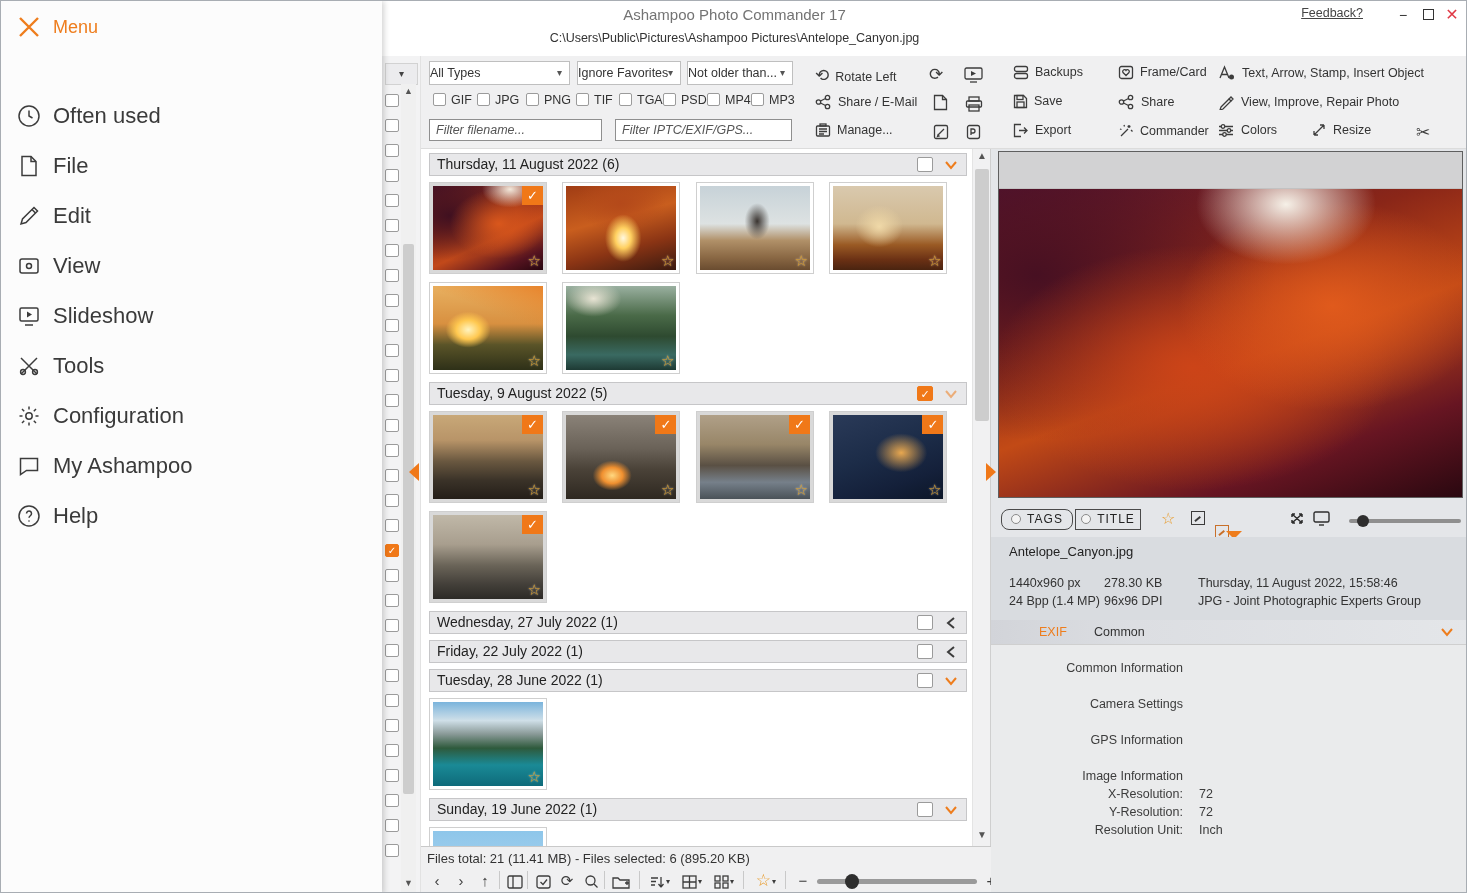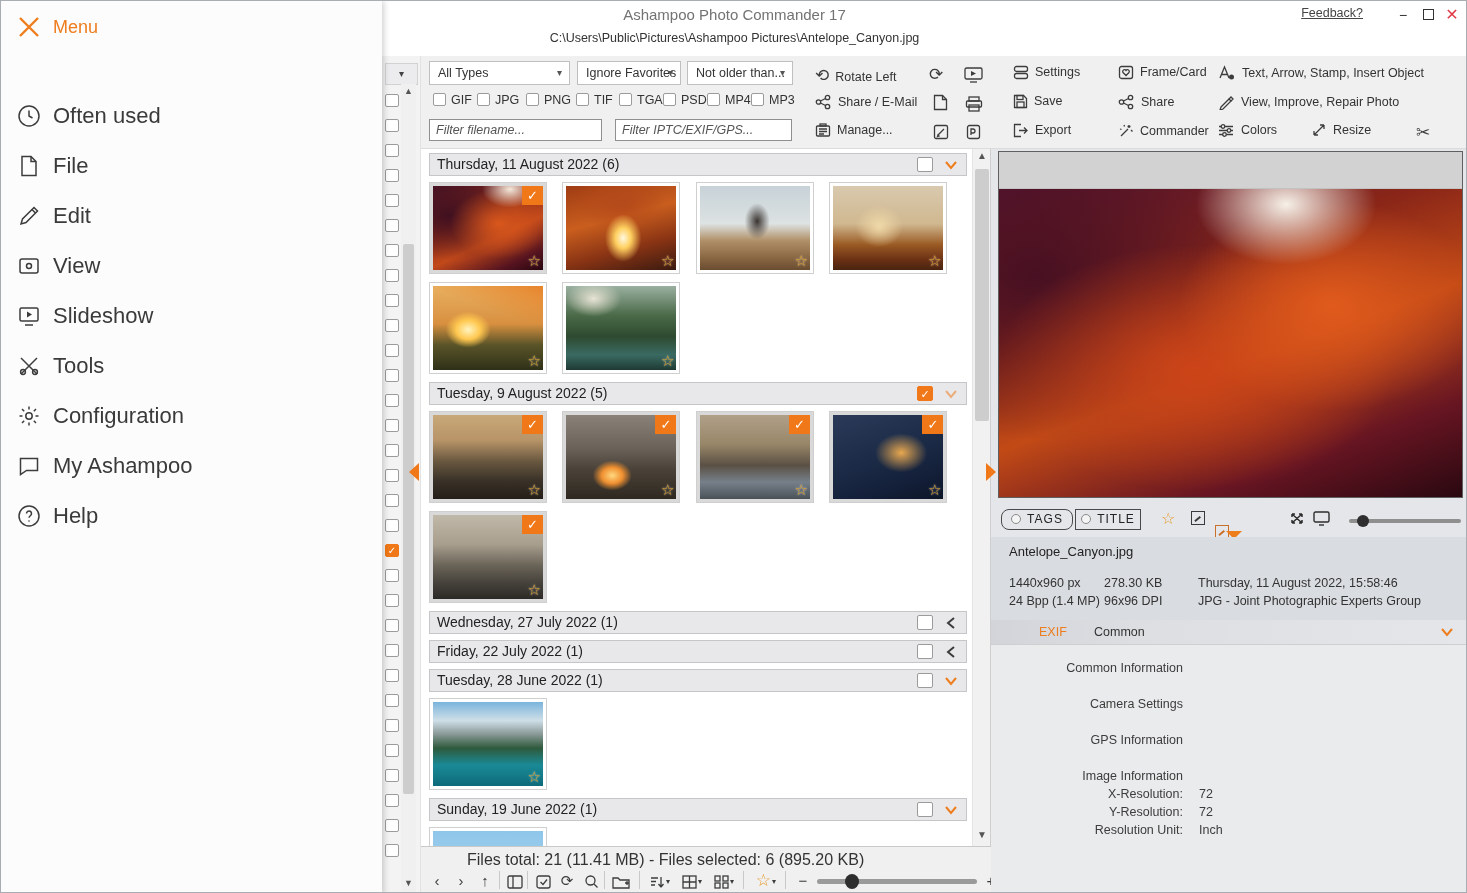--- a/index.html
+++ b/index.html
@@ -35,21 +35,21 @@
   .strip-box.checked { background:#f07818; border-color:#f07818; color:#fff; font-size:10px; line-height:12px; text-align:center; }
   .strip-scroll { position:absolute; left:19px; top:28px; width:15px; height:810px; background:#f0f0f0; }
   .strip-scroll .arr { position:absolute; left:0; width:15px; height:14px; text-align:center; font-size:9px; color:#555; cursor:pointer; }
   .strip-thumb { position:absolute; left:2px; top:160px; width:11px; height:550px; background:#cdcdcd; border-radius:2px; cursor:pointer; }
   .handle { position:absolute; width:0; height:0; cursor:pointer; z-index:15; }
   .handle-left { left:408px; top:462px; border-top:9px solid transparent; border-bottom:9px solid transparent; border-right:10px solid #f07818; }
   .handle-right { left:985px; top:462px; border-top:9px solid transparent; border-bottom:9px solid transparent; border-left:10px solid #f07818; }
 
   
   .toolbar { position:absolute; left:420px; top:55px; width:1047px; height:93px; background:#f0f0f1; border-bottom:1px solid #dcdcdc; }
-  .dd { position:absolute; height:24px; background:#fff; border:1px solid #bfbfbf; font-size:12.5px; color:#333; line-height:22px; padding-left:8px; cursor:pointer; }
+  .dd { position:absolute; height:24px; background:#fff; border:1px solid #bfbfbf; font-size:12.5px; color:#333; line-height:22px; cursor:pointer; }
   .dd .caret { position:absolute; right:7px; top:0; font-size:10px; color:#555; }
   .fchk { position:absolute; font-size:12.5px; color:#333; cursor:pointer; }
   .fchk .box { display:inline-block; width:13px; height:13px; border:1px solid #9b9b9b; background:#fff; border-radius:2px; vertical-align:-2px; margin-right:5px; }
   .tinput { position:absolute; height:22px; border:1px solid #8f8f8f; background:#fff; font-size:12.5px; padding:0 6px; font-family:"Liberation Sans", sans-serif; }
   .tinput::placeholder { font-style:italic; color:#555; }
   .tbtn { position:absolute; font-size:12.5px; color:#333; cursor:pointer; white-space:nowrap; }
   .tbtn svg, .ticon svg { stroke:#3c3c3c; fill:none; stroke-width:1.3; vertical-align:-4px; }
   .tbtn .lbl { margin-left:6px; }
   .ticon { position:absolute; cursor:pointer; }
   .uico { font-size:17px; color:#3c3c3c; }
@@ -85,21 +85,21 @@
   .ph-sky { background: linear-gradient(180deg, #8ec6ea 0%, #bcdcf0 100%); }
   .preview-img { background: radial-gradient(ellipse 150px 100px at 62% 5%, #f6f1e8 0%, rgba(246,241,232,0) 60%), radial-gradient(ellipse 220px 150px at 72% 38%, #e05a1c 0%, rgba(224,90,28,0) 70%), radial-gradient(ellipse 280px 170px at 42% 58%, #cc4418 0%, rgba(204,68,24,0) 72%), radial-gradient(ellipse 320px 220px at 8% 28%, #471022 0%, rgba(71,16,34,0) 75%), linear-gradient(160deg, #561430 0%, #8a2618 32%, #c24a16 55%, #671522 80%, #2a0810 100%); }
 
   
   .gscroll { position:absolute; left:971px; top:148px; width:19px; height:697px; background:#f1f1f2; border-left:1px solid #e4e4e4; border-right:1px solid #cfcfcf; }
   .gscroll .arr { position:absolute; left:0; width:18px; height:16px; text-align:center; font-size:10px; color:#555; cursor:pointer; }
   .gthumb { position:absolute; left:2px; top:20px; width:14px; height:252px; background:#cdcdcd; border-radius:2px; cursor:pointer; }
 
   
   .statusbar { position:absolute; left:420px; top:845px; width:570px; height:48px; background:#f0f0f1; border-top:1px solid #c9c9c9; }
-  .status-text { position:absolute; left:6px; top:4px; font-size:16px; color:#333;margin-left:40px; }
+  .status-text { position:absolute; left:6px; top:4px; font-size:13px; color:#333; }
   .sico { position:absolute; top:23px; width:20px; height:22px; text-align:center; cursor:pointer; color:#3c3c3c; font-size:15px; line-height:22px; }
   .sico svg { stroke:#3c3c3c; fill:none; stroke-width:1.3; vertical-align:-3px; }
   .ssep { position:absolute; top:24px; width:1px; height:18px; background:#c9c9c9; }
   .scaret { font-size:8px; color:#3c3c3c; margin-left:1px; vertical-align:2px; }
   .zoom-track { position:absolute; top:32px; height:5px; background:#9a9a9a; border-radius:3px; cursor:pointer; }
   .zoom-thumb { position:absolute; top:-5px; width:14px; height:15px; background:#2e2e2e; border-radius:50%; cursor:pointer; }
 
   
   .rpanel { position:absolute; left:990px; top:148px; width:477px; height:745px; background:#e4e6e9; }
   .pframe { position:absolute; left:7px; top:2px; width:465px; height:347px; border:1px solid #5f5f5f; background:#d2d2d3; }
@@ -197,21 +197,21 @@
           <path d="M5 11l6-6M5 11l-.5 1.5L6 12z"></path>
         </svg></div>
     <div class="ticon" style="left:545px;top:66px;"><svg width="15" height="16">
           <rect x="1.5" y="1.5" width="12" height="13" rx="2"></rect>
           <path d="M5 11V5h2a2 2 0 0 1 0 4H5"></path>
         </svg></div>
 
     <div class="tbtn" style="left:592px;top:9px;"><svg width="16" height="15">
           <rect x="1.5" y="1.5" width="13" height="5" rx="2"></rect>
           <rect x="1.5" y="8.5" width="13" height="5" rx="2"></rect>
-        </svg><span class="lbl">Settings</span></div>
+        </svg><span class="lbl">Backups</span></div>
     <div class="tbtn" style="left:592px;top:38px;"><svg width="15" height="15">
           <path d="M1.5 1.5h9l3 3v9h-12z"></path>
           <rect x="4" y="1.5" width="6" height="4"></rect>
           <rect x="4" y="8" width="7" height="5.5"></rect>
         </svg><span class="lbl">Save</span></div>
     <div class="tbtn" style="left:592px;top:67px;"><svg width="16" height="15">
           <path d="M8 1.5H1.5v12H8"></path>
           <path d="M6 7.5h8M11 4.5l3 3-3 3"></path>
         </svg><span class="lbl">Export</span></div>
 

